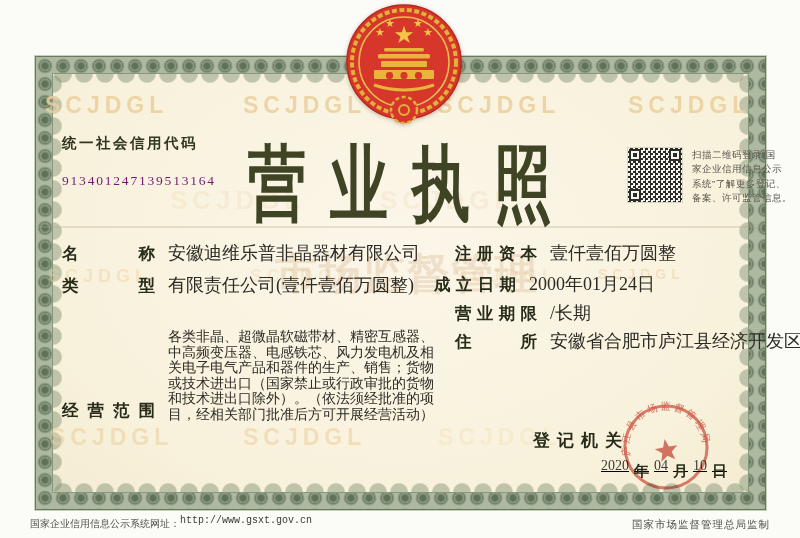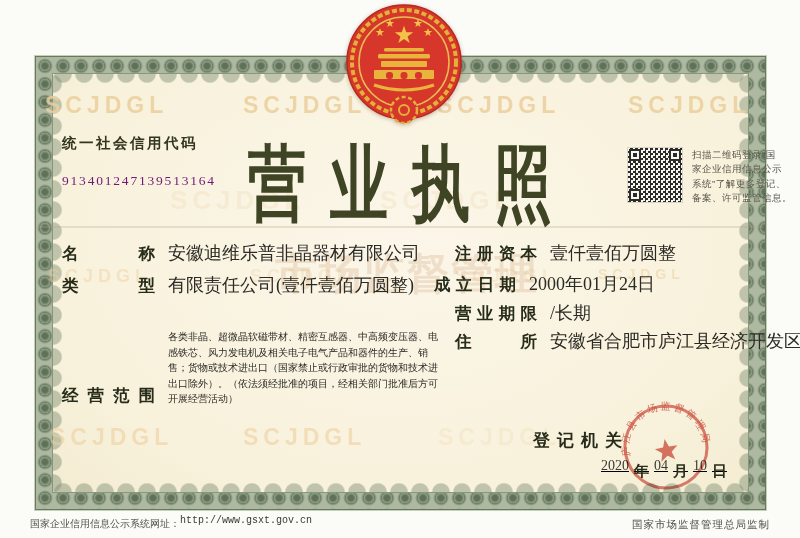--- a/index.html
+++ b/index.html
@@ -53,21 +53,21 @@
   .qr-cap{position:absolute;left:692px;top:148px;width:78px;z-index:3;
           font-size:9.5px;line-height:14.4px;color:#55544a;letter-spacing:.5px;}
   .qr-cap span{display:block;white-space:nowrap;}
   
   .row{position:absolute;display:flex;align-items:flex-end;z-index:3;}
   .flabel{display:inline-block;font-size:16.5px;font-weight:bold;color:#272b19;
           text-align:justify;text-align-last:justify;flex:none;}
   .flabel.l{width:93px;} .flabel.r{width:82px;}
   .fvalue{margin-left:13px;padding-top:1px;font-family:"Liberation Serif",serif;
           font-size:18px;color:#2b2a24;white-space:nowrap;}
-  .fvalue.scope{white-space:normal;width:276px;font-size:10px;line-height:15.5px;}
+  .fvalue.scope{white-space:normal;width:276px;font-size:14px;line-height:15.5px;}
   
   .reg-label{position:absolute;left:533px;top:429px;z-index:3;font-size:17px;font-weight:bold;
              letter-spacing:7px;color:#272b19;white-space:nowrap;}
   .reg-date{position:absolute;left:599px;top:456px;z-index:3;white-space:nowrap;text-decoration:underline;}
   .reg-date .num{font-family:"Liberation Serif",serif;font-size:14px;color:#3a3a33;margin:0 2px;}
   .reg-date .unit{font-size:15px;font-weight:bold;color:#272b19;position:relative;top:6px;margin:0 3px;}
   .seal{position:absolute;left:620px;top:401px;width:92px;height:92px;z-index:6;
         mix-blend-mode:multiply;opacity:.85;transform:rotate(-10deg);}
   
   .foot-left{position:absolute;left:30px;top:517px;font-size:10px;color:#52524b;white-space:nowrap;}

